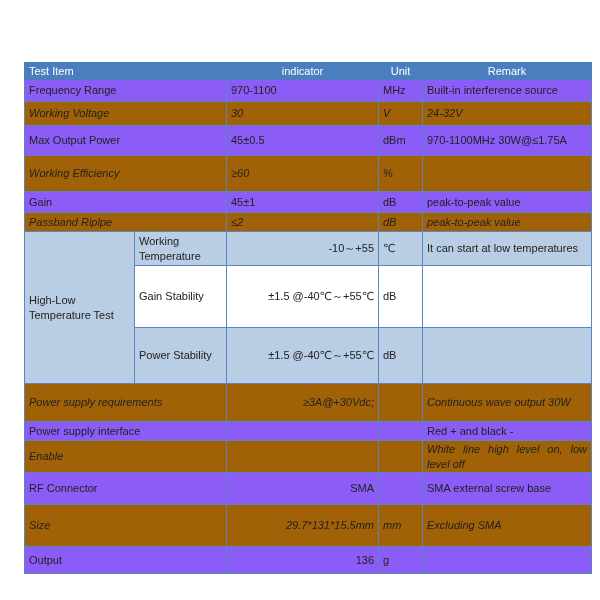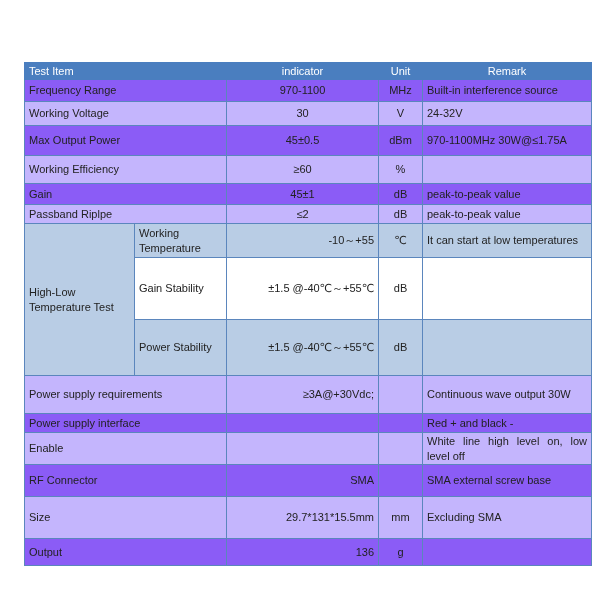--- a/index.html
+++ b/index.html
@@ -15,24 +15,24 @@
     vertical-align: middle;
     line-height: 1.35;
   }
   table.spec th {
     background: #4a7ebf; color: #ffffff; font-weight: normal;
     height: 16px; border-color: #4a7ebf;
   }
   th.left { text-align: left; }
   th.center { text-align: center; }
   tr.blue td { background: #8b5cf6; }
-  tr.white td { background: #c4b5fd; }
+  tr.white td { background: #a16207; font-style: italic; }
   td.blue { background: #b9cde5 !important; }
   td.white { background: #ffffff !important; }
-  .c { text-align: center; }
+  .c { }
   .l { text-align: right; }
   .just { text-align: justify; text-align-last: left; }
 </style>
 </head>
 <body>
 
 <table class="spec">
   <colgroup>
     <col style="width:110px">
     <col style="width:92px">
@@ -60,21 +60,21 @@
       <td class="c">30</td>
       <td class="c">V</td>
       <td>24-32V</td>
     </tr>
     <tr class="blue" style="height:30px">
       <td colspan="2">Max Output Power</td>
       <td class="c">45±0.5</td>
       <td class="c">dBm</td>
       <td>970-1100MHz 30W@≤1.75A</td>
     </tr>
-    <tr class="white" style="height:28px">
+    <tr class="white" style="height:36px">
       <td colspan="2">Working Efficiency</td>
       <td class="c">≥60</td>
       <td class="c">%</td>
       <td></td>
     </tr>
     <tr class="blue" style="height:21px">
       <td colspan="2">Gain</td>
       <td class="c">45±1</td>
       <td class="c">dB</td>
       <td>peak-to-peak value</td>

